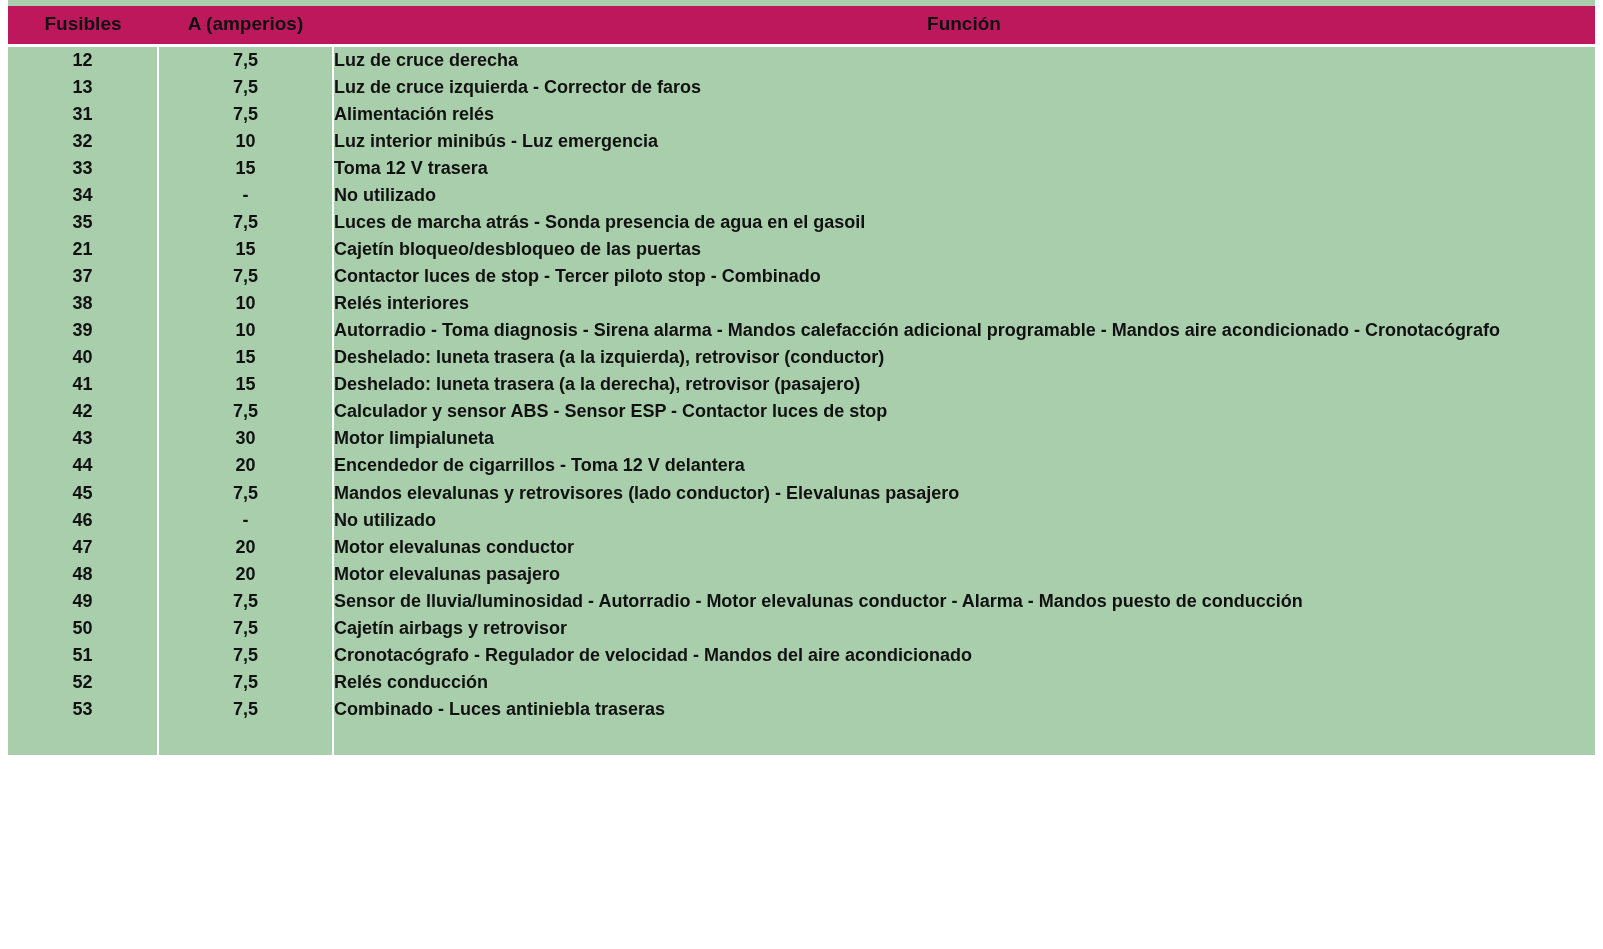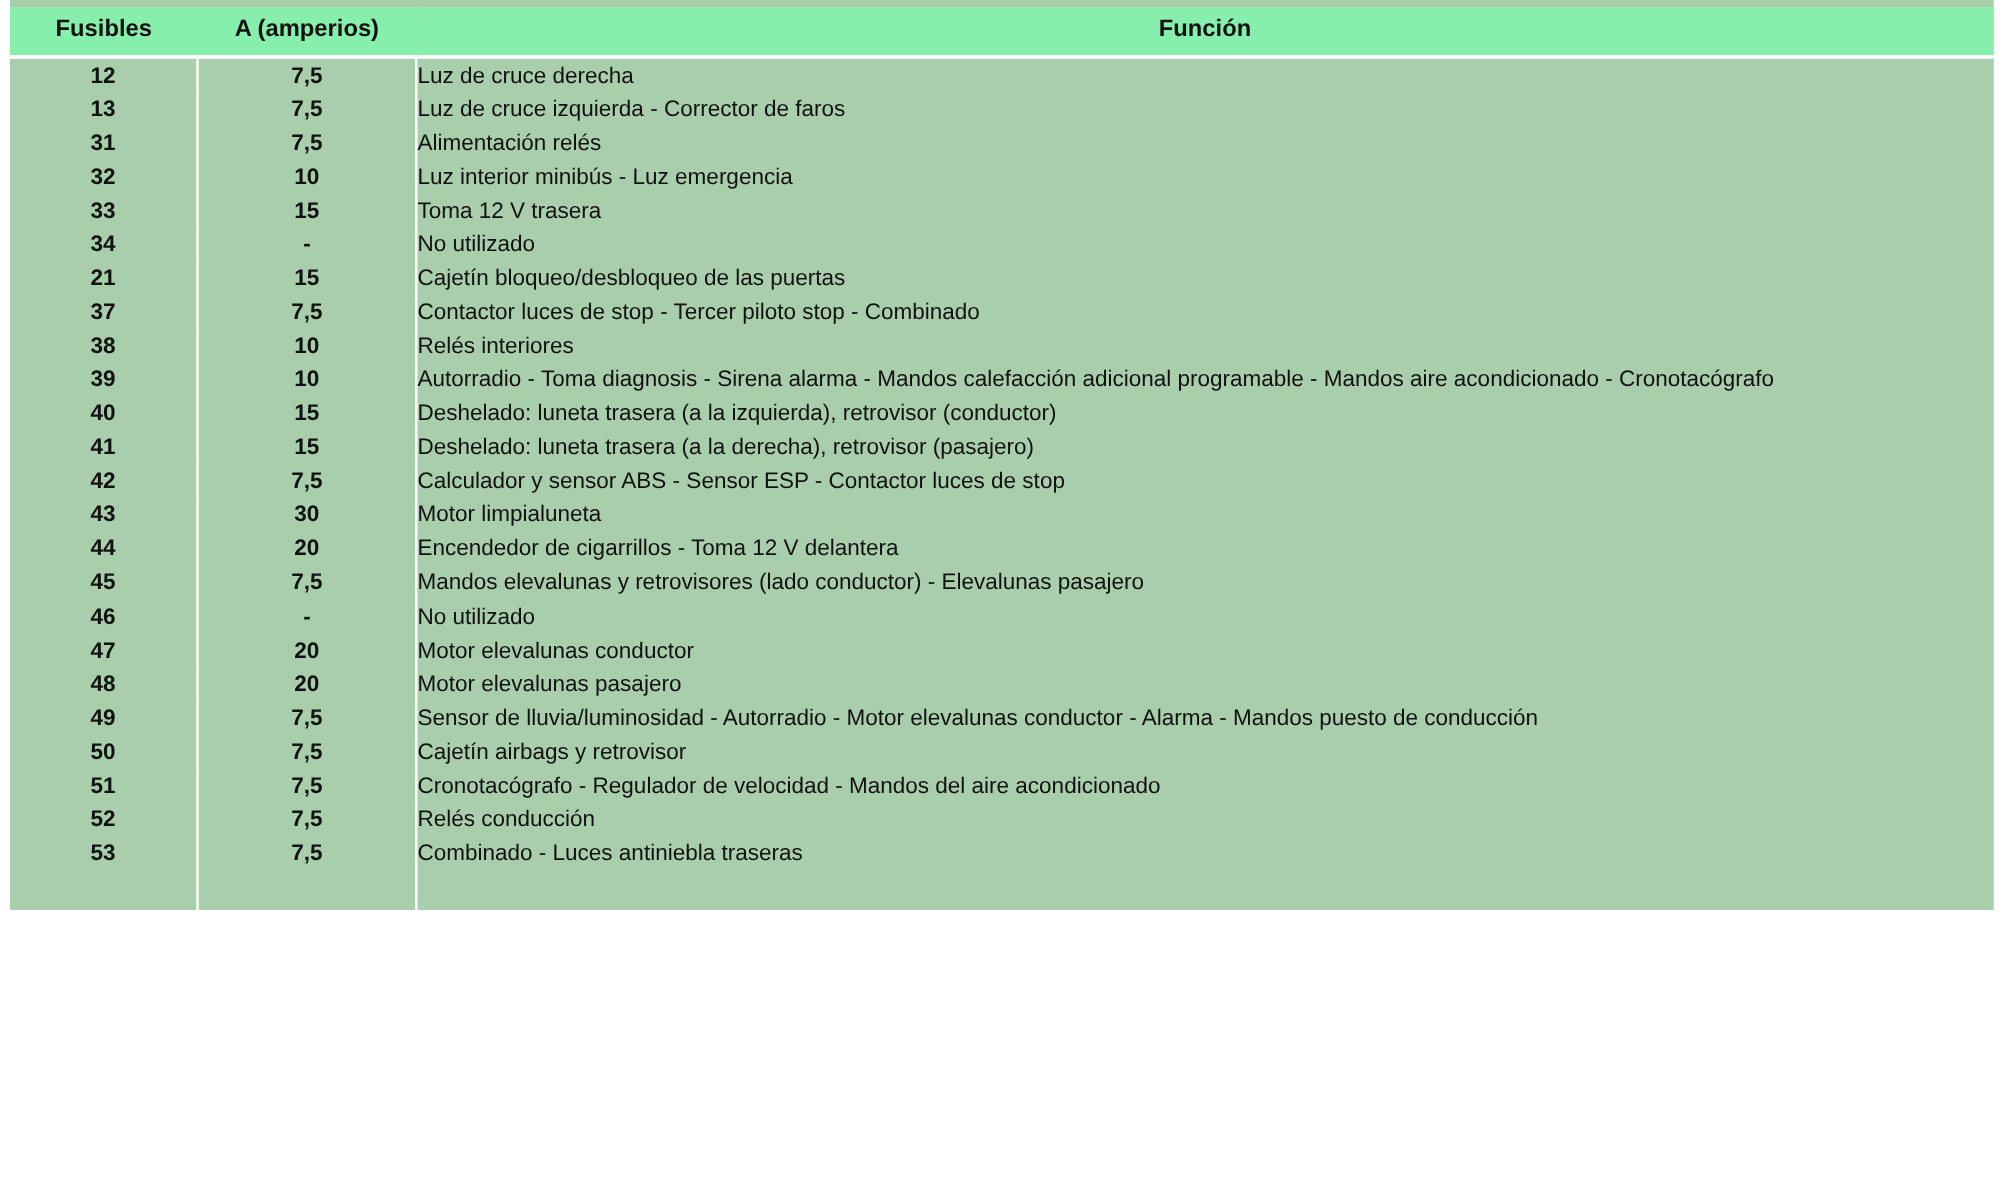--- a/index.html
+++ b/index.html
@@ -23,21 +23,21 @@
   .fuse-table {
     position: absolute;
     left: 8px;
     top: 6px;
     width: 1587px;
     border-collapse: collapse;
     background: #a9ceac;
     table-layout: fixed;
   }
   .fuse-table thead th {
-    background: #86efac;
+    background: #be185d;
     color: #111111;
     font-size: 19px;
     font-weight: bold;
     padding: 7px 0 9px 0;
     border-bottom: 3px solid #ffffff;
     text-align: center;
     vertical-align: middle;
   }
   .fuse-table thead th.col-func {
     border-left: 0;
@@ -58,21 +58,21 @@
   td.c-amp {
     width: 175px;
     text-align: center;
     font-weight: bold;
     border-right: 2px solid #ffffff;
     margin-left: 16px;
   }
   td.c-func {
     padding-left: 14px;
     text-align: left;
-    font-weight: normal;
+    font-weight: bold;
   }
   th.col-fuse { width: 150px; }
   th.col-amp  { width: 175px; }
   .row-pad-top td { padding-top: 4px; }
   .func-multiline {
     line-height: 1.17;
   }
   .bottom-spacer-row td {
     height: 28px;
   }
@@ -123,20 +123,25 @@
         <td class="c-fuse">33</td>
         <td class="c-amp">15</td>
         <td class="c-func">Toma 12 V trasera</td>
       </tr>
       <tr>
         <td class="c-fuse">34</td>
         <td class="c-amp">-</td>
         <td class="c-func">No utilizado</td>
       </tr>
       <tr>
+        <td class="c-fuse">35</td>
+        <td class="c-amp">7,5</td>
+        <td class="c-func">Luces de marcha atrás - Sonda presencia de agua en el gasoil</td>
+      </tr>
+      <tr>
         <td class="c-fuse">21</td>
         <td class="c-amp">15</td>
         <td class="c-func">Cajetín bloqueo/desbloqueo de las puertas</td>
       </tr>
       <tr>
         <td class="c-fuse">37</td>
         <td class="c-amp">7,5</td>
         <td class="c-func">Contactor luces de stop - Tercer piloto stop - Combinado</td>
       </tr>
       <tr>

